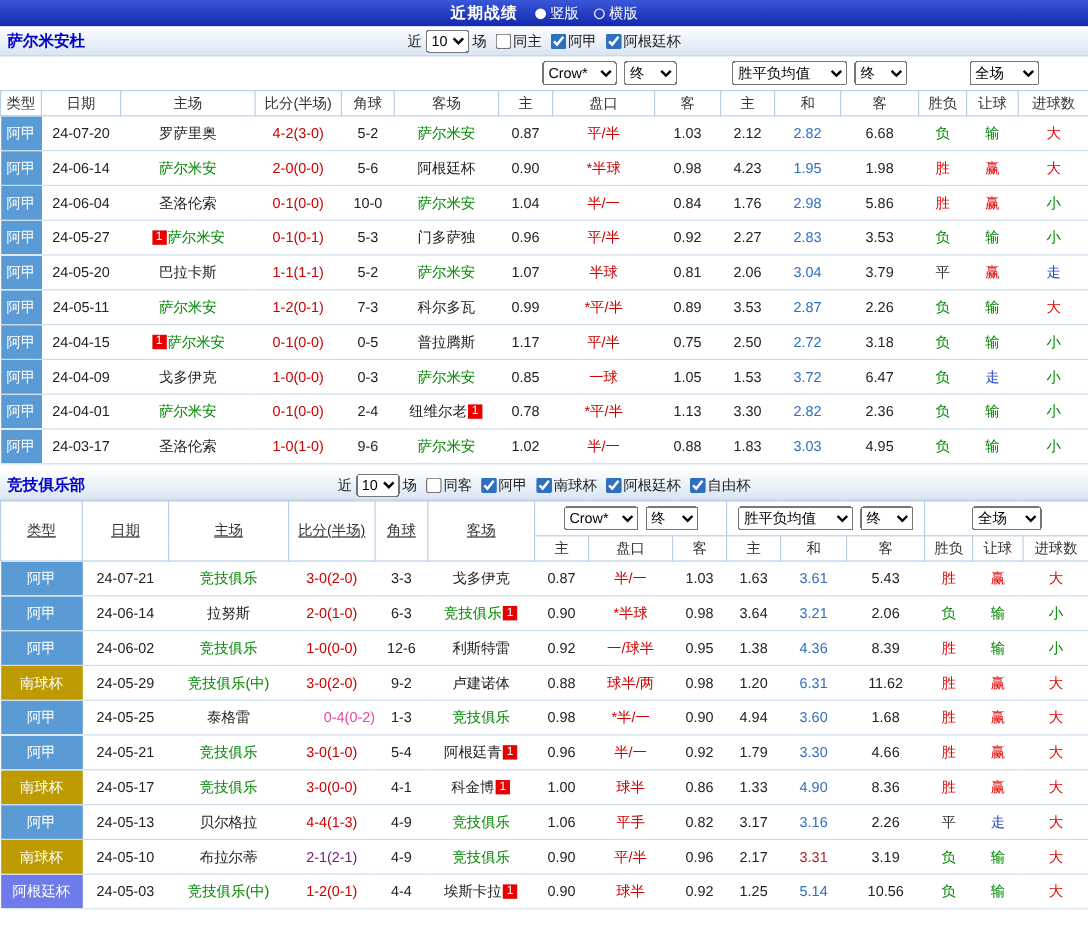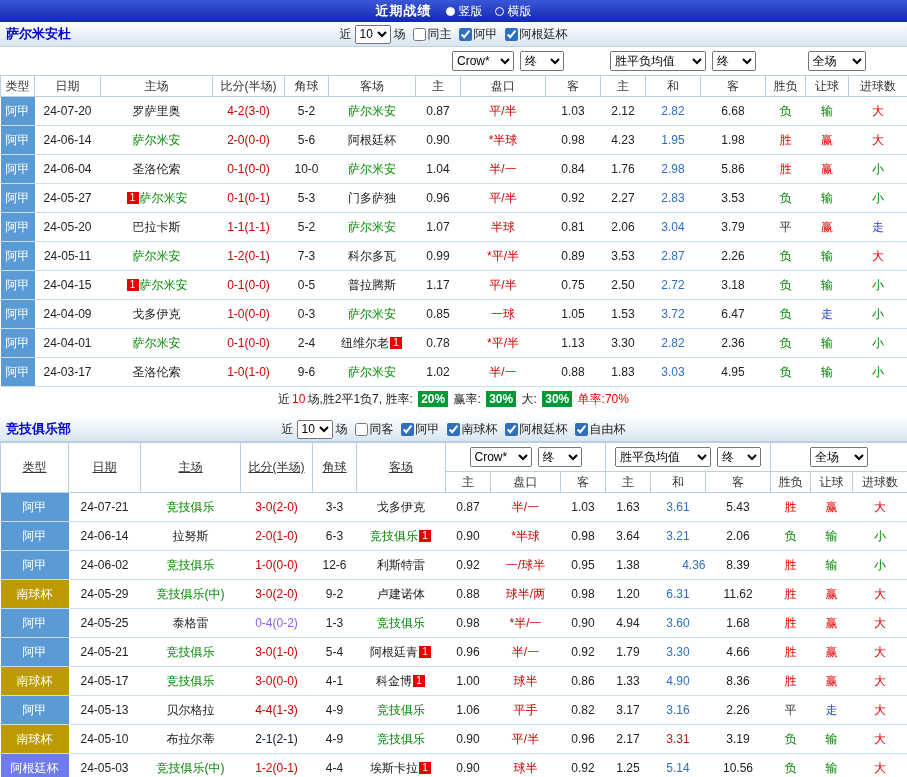--- a/index.html
+++ b/index.html
@@ -282,21 +282,20 @@
           <td>0.88</td>
           <td>1.83</td>
           <td style="color: rgb(46, 111, 192);">3.03</td>
           <td>4.95</td>
           <td style="color: rgb(0, 136, 0);">负</td>
           <td style="color: rgb(0, 136, 0);">输</td>
           <td style="color: rgb(0, 136, 0);">小</td>
         </tr>
       </tbody>
     </table>
-  <div class="summary"><span class="seg seg-plain">近</span><span class="seg seg-red">10</span><span class="seg seg-plain">场,胜2平1负7, 胜率: </span><span class="seg seg-badge-green">20%</span><span class="seg seg-plain"> 赢率: </span><span class="seg seg-badge-green">30%</span><span class="seg seg-plain"> 大: </span><span class="seg seg-badge-green">30%</span><span class="seg seg-red"> 单率:70%</span></div>
 </div>
 
 <div class="section second">
   <div class="teambar">
     <span class="team-name">竞技俱乐部</span>
     <span class="filter-controls">
         <span>近</span>
         <select><option>10</option></select>
         <span>场</span>
         <label class="cb">
@@ -402,21 +401,21 @@
           <td class="league" style="background: rgb(91, 155, 213);">阿甲</td>
           <td>24-06-02</td>
           <td><span style="color: rgb(0, 136, 0);">竞技俱乐</span></td>
           <td style="color: rgb(204, 0, 0);">1-0(0-0)</td>
           <td>12-6</td>
           <td><span>利斯特雷</span></td>
           <td>0.92</td>
           <td style="color: rgb(204, 0, 0);">一/球半</td>
           <td>0.95</td>
           <td>1.38</td>
-          <td style="color: rgb(46, 111, 192); text-align: right;">4.36</td>
+          <td style="color: rgb(46, 111, 192);">4.36</td>
           <td>8.39</td>
           <td style="color: rgb(230, 0, 0);">胜</td>
           <td style="color: rgb(0, 136, 0);">输</td>
           <td style="color: rgb(0, 136, 0);">小</td>
         </tr>
         <tr>
           <td class="league" style="background: rgb(189, 155, 0);">南球杯</td>
           <td>24-05-29</td>
           <td><span style="color: rgb(0, 136, 0);">竞技俱乐(中)</span></td>
           <td style="color: rgb(204, 0, 0);">3-0(2-0)</td>
@@ -429,21 +428,21 @@
           <td style="color: rgb(46, 111, 192);">6.31</td>
           <td>11.62</td>
           <td style="color: rgb(230, 0, 0);">胜</td>
           <td style="color: rgb(230, 0, 0);">赢</td>
           <td style="color: rgb(230, 0, 0);">大</td>
         </tr>
         <tr>
           <td class="league" style="background: rgb(91, 155, 213);">阿甲</td>
           <td>24-05-25</td>
           <td><span>泰格雷</span></td>
-          <td style="color: #8b5cf6;">0-4(0-2)</td>
+          <td style="color: #ec4899; text-align: right;">0-4(0-2)</td>
           <td>1-3</td>
           <td><span style="color: rgb(0, 136, 0);">竞技俱乐</span></td>
           <td>0.98</td>
           <td style="color: rgb(204, 0, 0);">*半/一</td>
           <td>0.90</td>
           <td>4.94</td>
           <td style="color: rgb(46, 111, 192);">3.60</td>
           <td>1.68</td>
           <td style="color: rgb(230, 0, 0);">胜</td>
           <td style="color: rgb(230, 0, 0);">赢</td>
@@ -497,21 +496,21 @@
           <td style="color: rgb(46, 111, 192);">3.16</td>
           <td>2.26</td>
           <td style="color: rgb(51, 51, 51);">平</td>
           <td style="color: rgb(34, 68, 204);">走</td>
           <td style="color: rgb(230, 0, 0);">大</td>
         </tr>
         <tr>
           <td class="league" style="background: rgb(189, 155, 0);">南球杯</td>
           <td>24-05-10</td>
           <td><span>布拉尔蒂</span></td>
-          <td style="color: #0f172a;">2-1(2-1)</td>
+          <td style="color: #701a75;">2-1(2-1)</td>
           <td>4-9</td>
           <td><span style="color: rgb(0, 136, 0);">竞技俱乐</span></td>
           <td>0.90</td>
           <td style="color: rgb(204, 0, 0);">平/半</td>
           <td>0.96</td>
           <td>2.17</td>
           <td style="color: #b91c1c;">3.31</td>
           <td>3.19</td>
           <td style="color: rgb(0, 136, 0);">负</td>
           <td style="color: rgb(0, 136, 0);">输</td>

